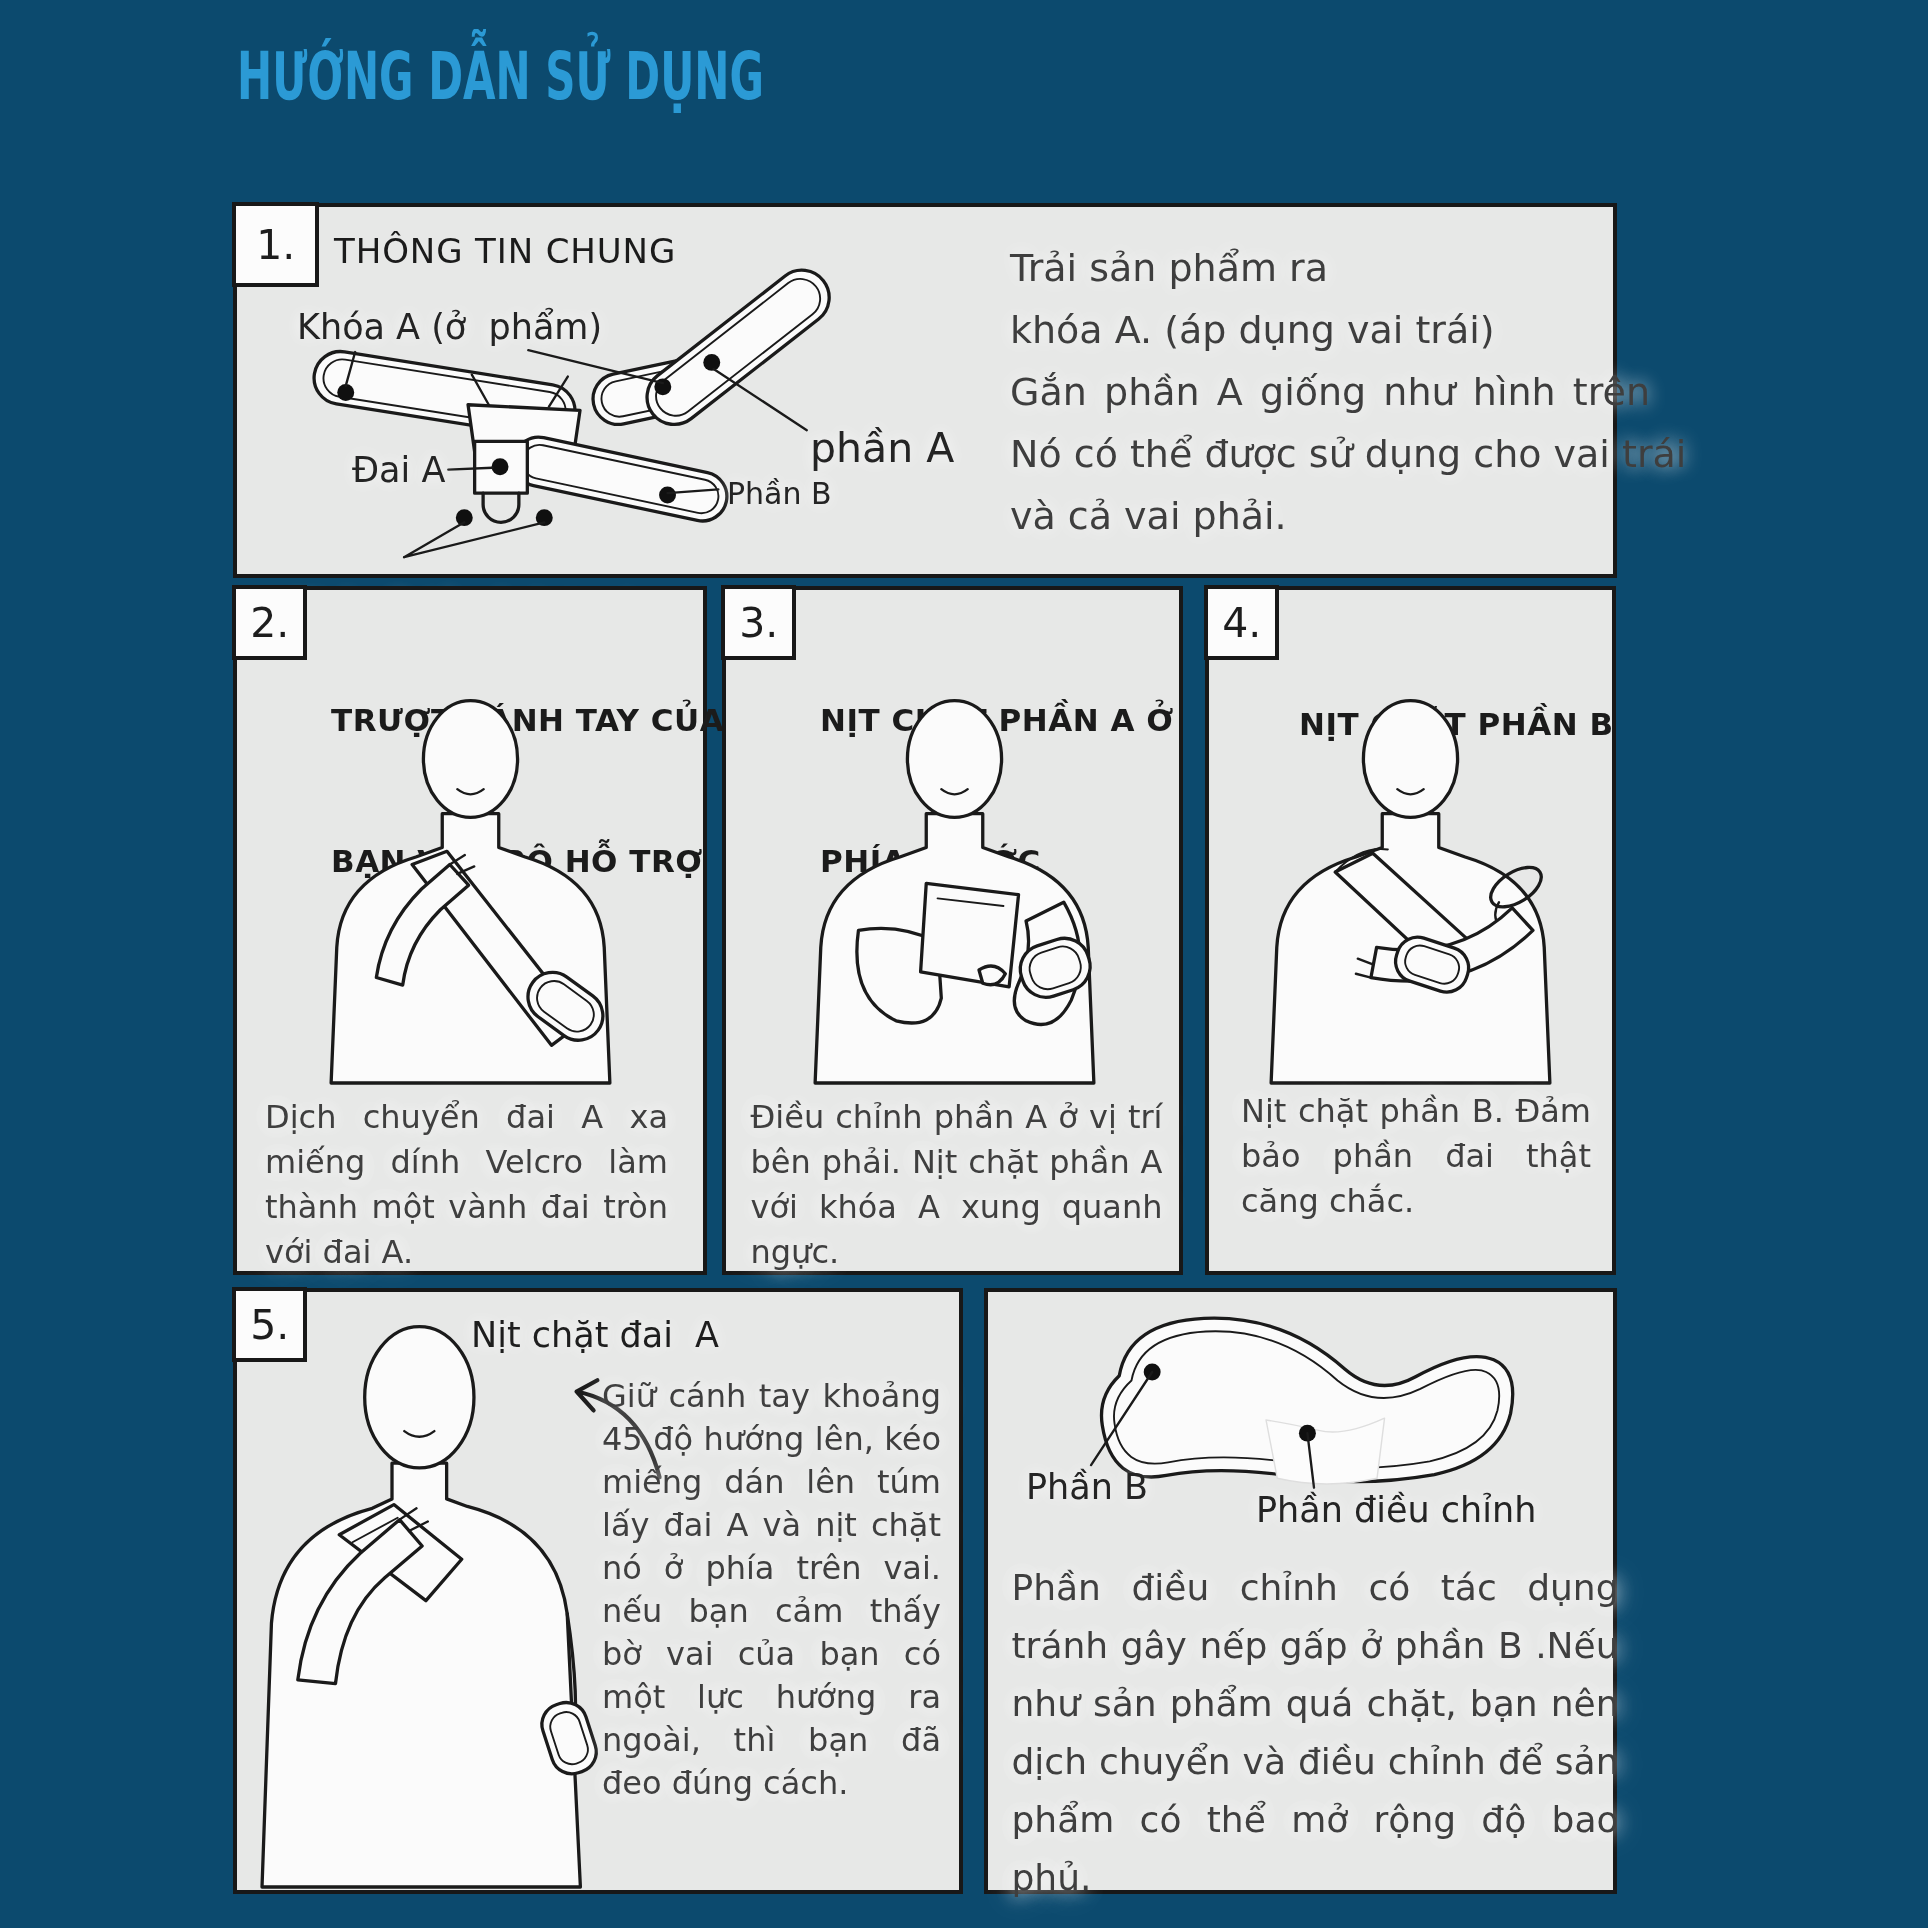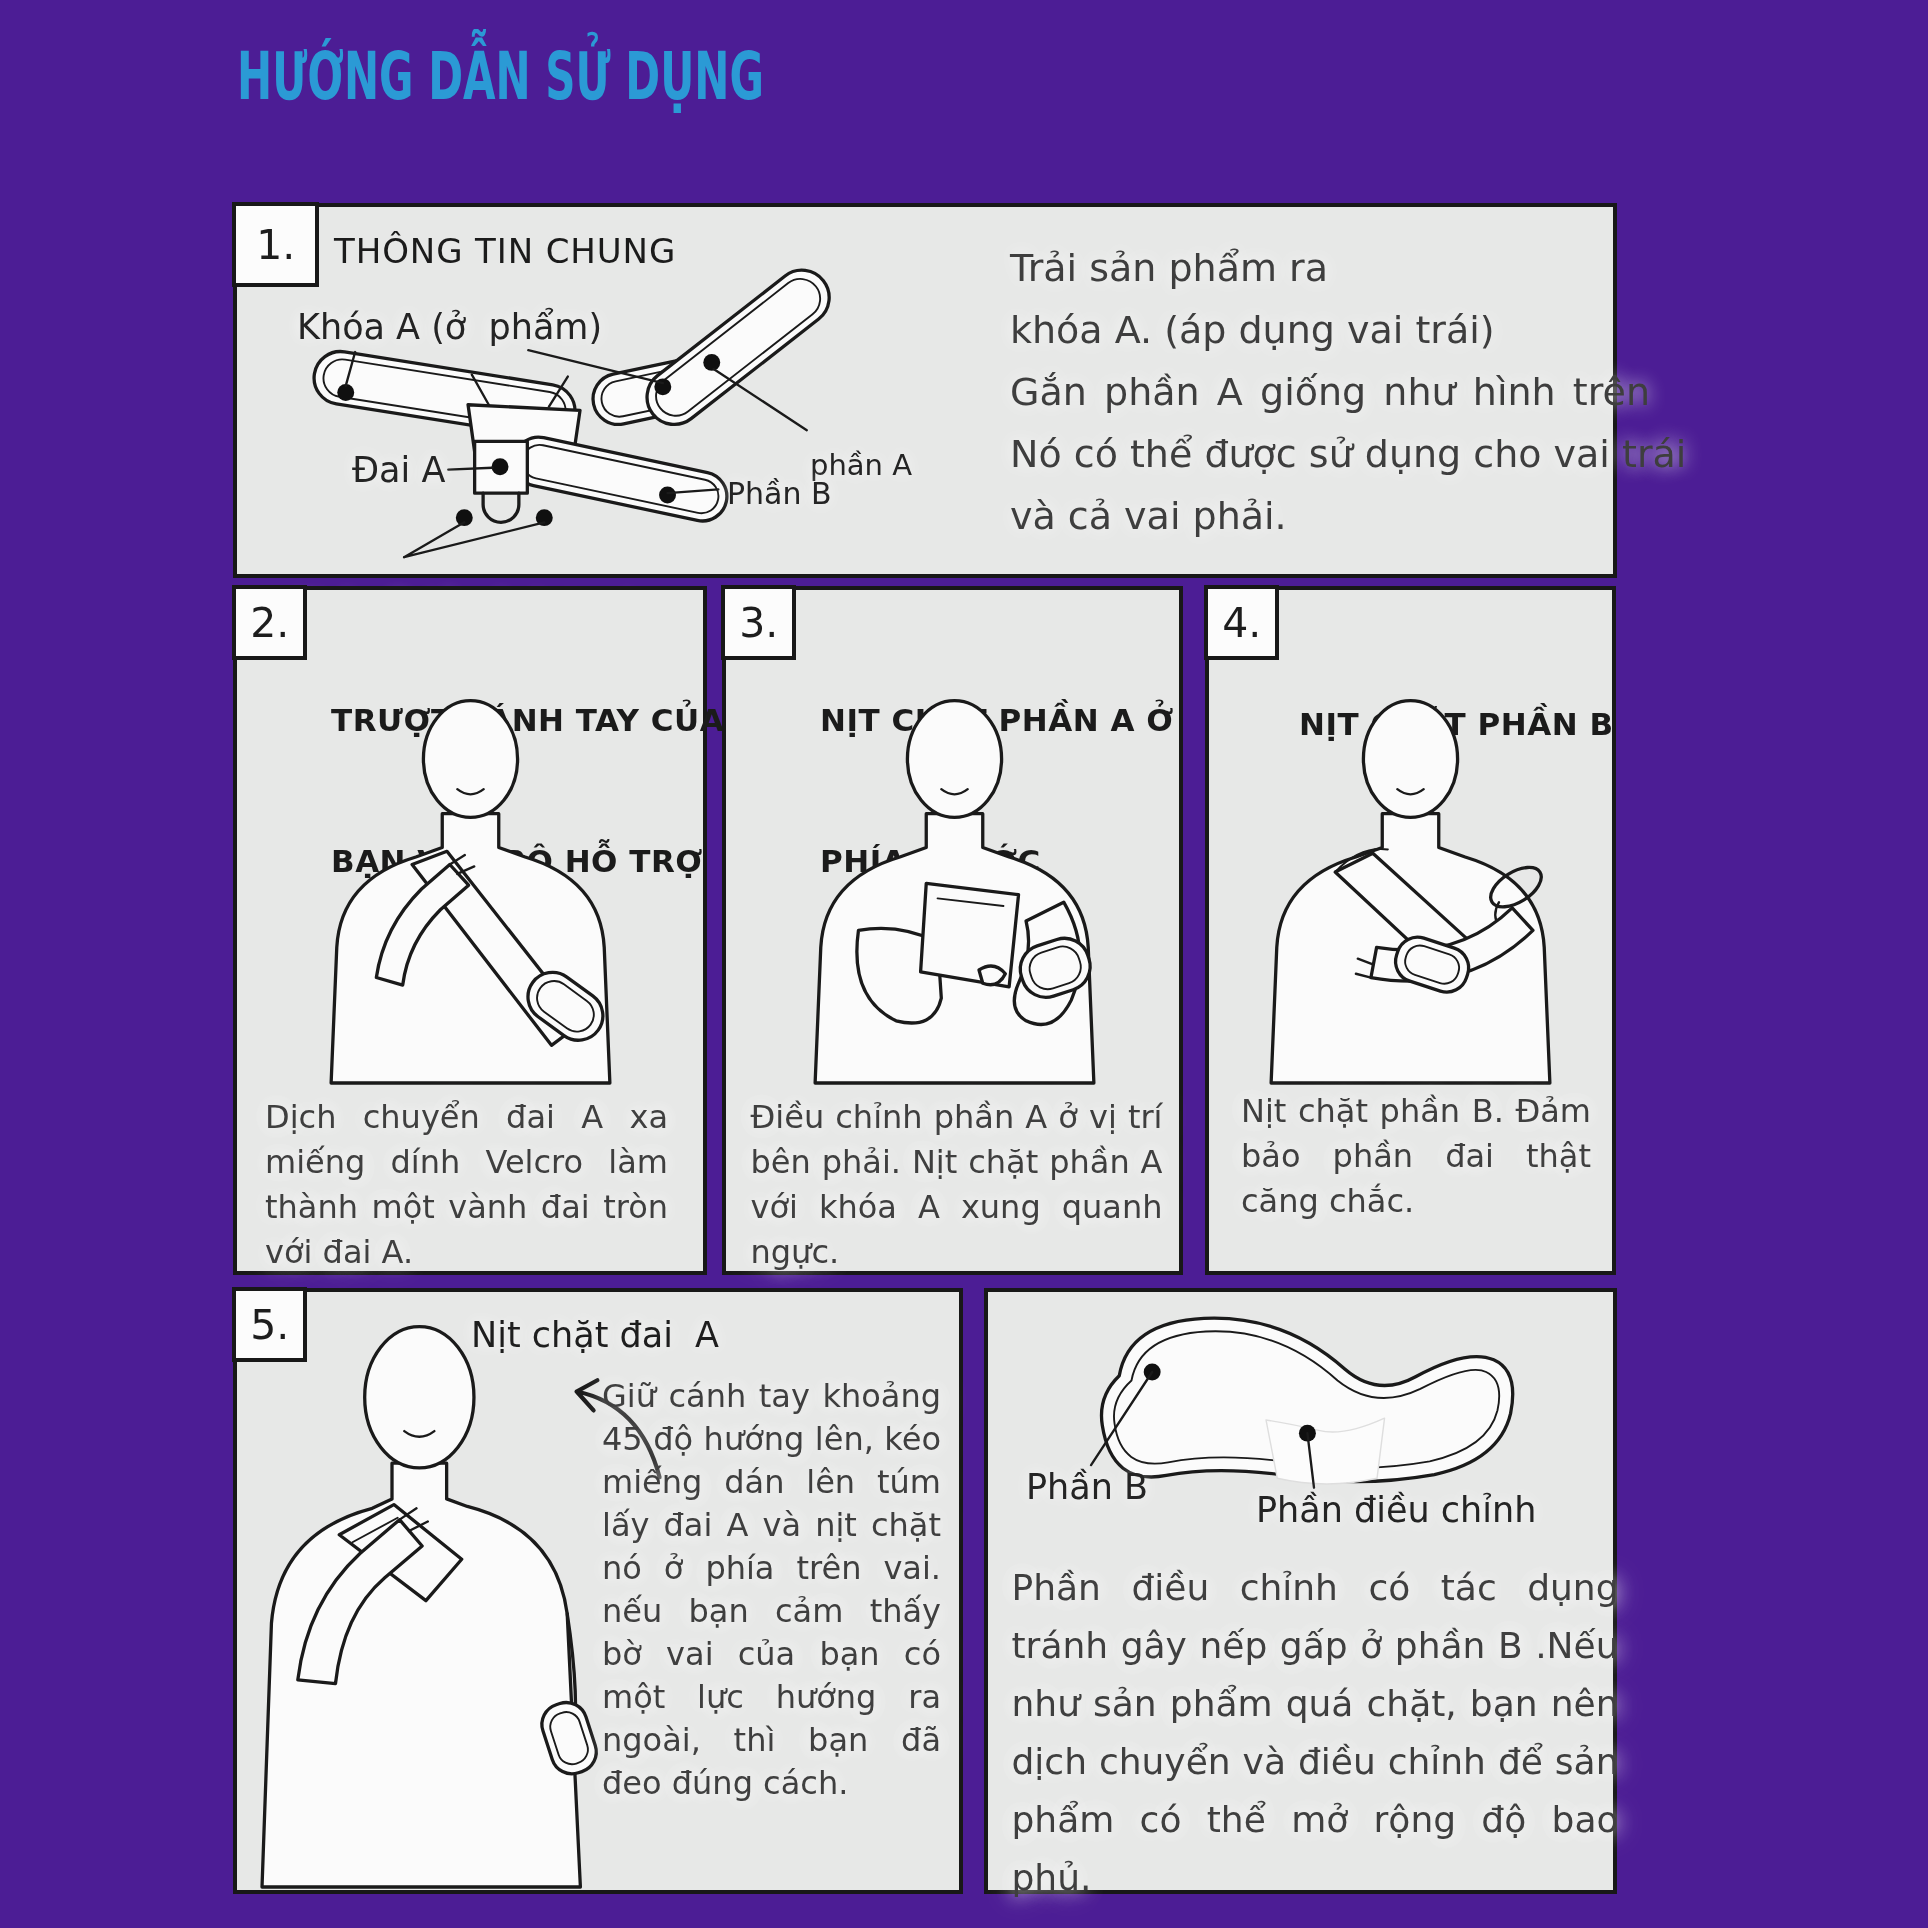--- a/index.html
+++ b/index.html
@@ -1,18 +1,18 @@
 <!DOCTYPE html>
 <html style="--accent: #2b9ad5; --ink: #1a1a1a; --body: #3f3f3f;font-size:15px"><head>
 <meta charset="utf-8">
 <style>
   html,body { margin:0; padding:0; }
   .page {
     position:relative; width:1928px; height:1928px; overflow:hidden;
-    background:#4c1d95;
+    background:#0c4a6e;
     font-family:"DejaVu Sans","Liberation Sans",sans-serif;
     color:#3f3f3f;
   }
   .title {
     position:absolute; left:237px; top:38px;
     font-size:56px; font-weight:800; letter-spacing:0px;
     color:var(--accent,#2b9ad5);
     transform:scaleX(.75) scaleY(1.18); transform-origin:left top;
     white-space:pre;
   }
@@ -97,21 +97,21 @@
       <circle class="dot" cx="448" cy="256" r="9"></circle>
 
       <path class="s2" d="M 116 104 L 106 140 M 300 102 L 443 137 M 215 229 L 262 227
                           M 168 322 L 232 285 M 168 322 L 317 285
                           M 497 122 L 596 187 M 448 254 L 502 250"></path>
     </svg>
 
     <div class="lbl" style="left:60px; top:100px; font-size:35px;">Khóa A (ở  phẩm)</div>
     <div class="lbl" style="left:115px; top:243px; font-size:35px;">Đai A</div>
     <div class="lbl" style="left:52px; top:348px; font-size:35px;margin-top:36px;">Khóa B (ở cánh tay)</div>
-    <div class="lbl" style="left:573px; top:217px; font-size:29px;margin-top:24px;">phần A</div>
+    <div class="lbl" style="left:573px; top:217px; font-size:41px;">phần A</div>
     <div class="lbl" style="left:490px; top:269px; font-size:30px;">Phần B</div>
 
     <div style="position:absolute; left:735px; top:30px; width:640px; font-size:38px; line-height:62px; color:#3e3e3e; text-shadow:0 0 17px rgba(255,255,255,.95);margin-left:38px;">
       <div class="p1line">Trải sản phẩm ra</div>
       <div class="p1line">khóa A. (áp dụng vai trái)</div>
       <div class="p1line stretch">Gắn phần A giống như  hình trên</div>
       <div class="p1line">Nó có thể được sử dụng cho vai trái</div>
       <div class="p1line">và cả vai phải.</div>
     </div>
   </div>

